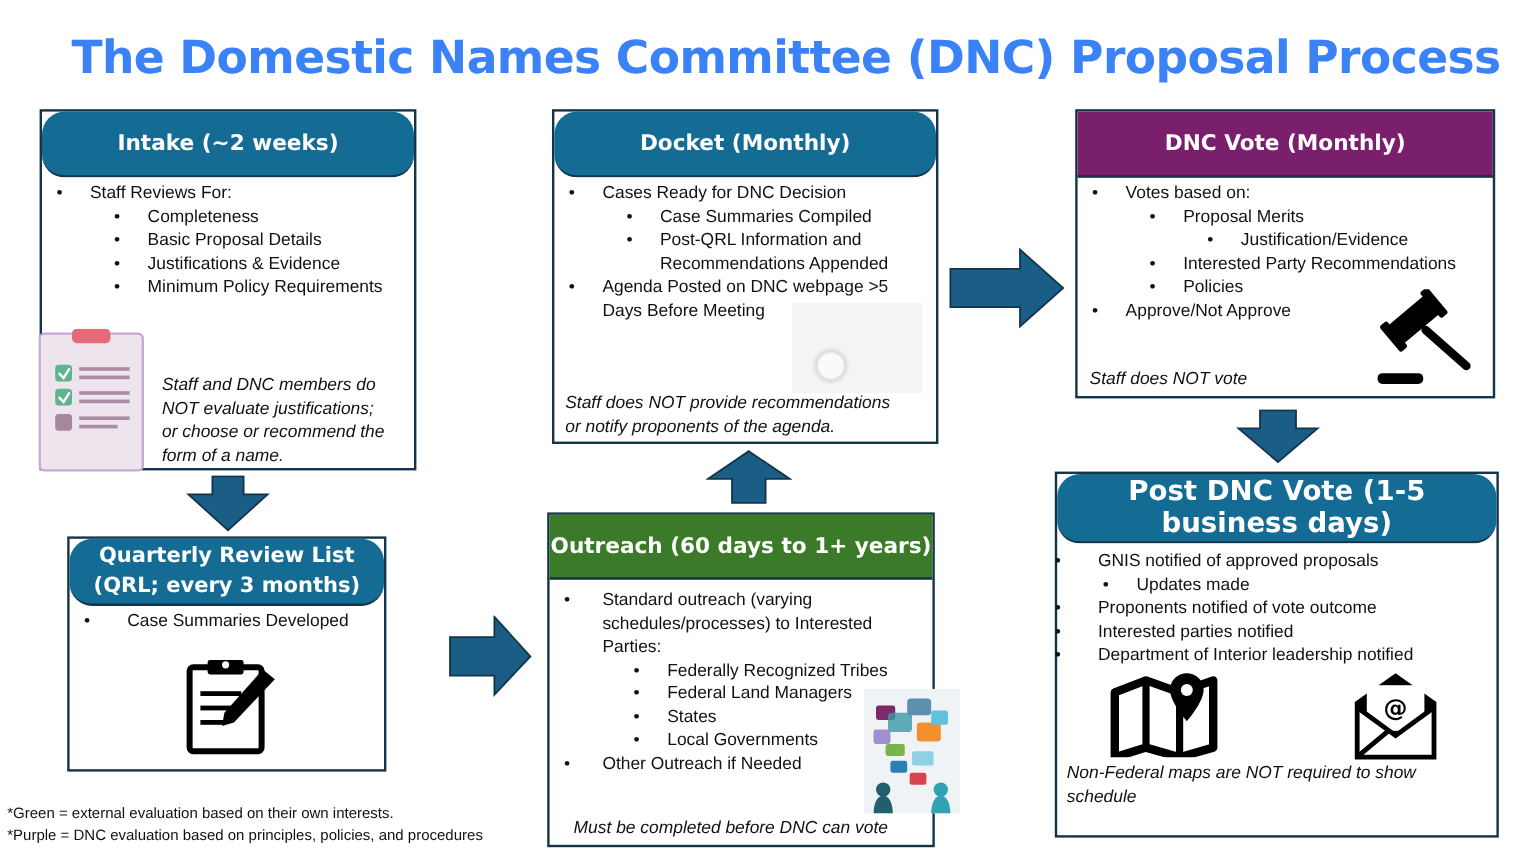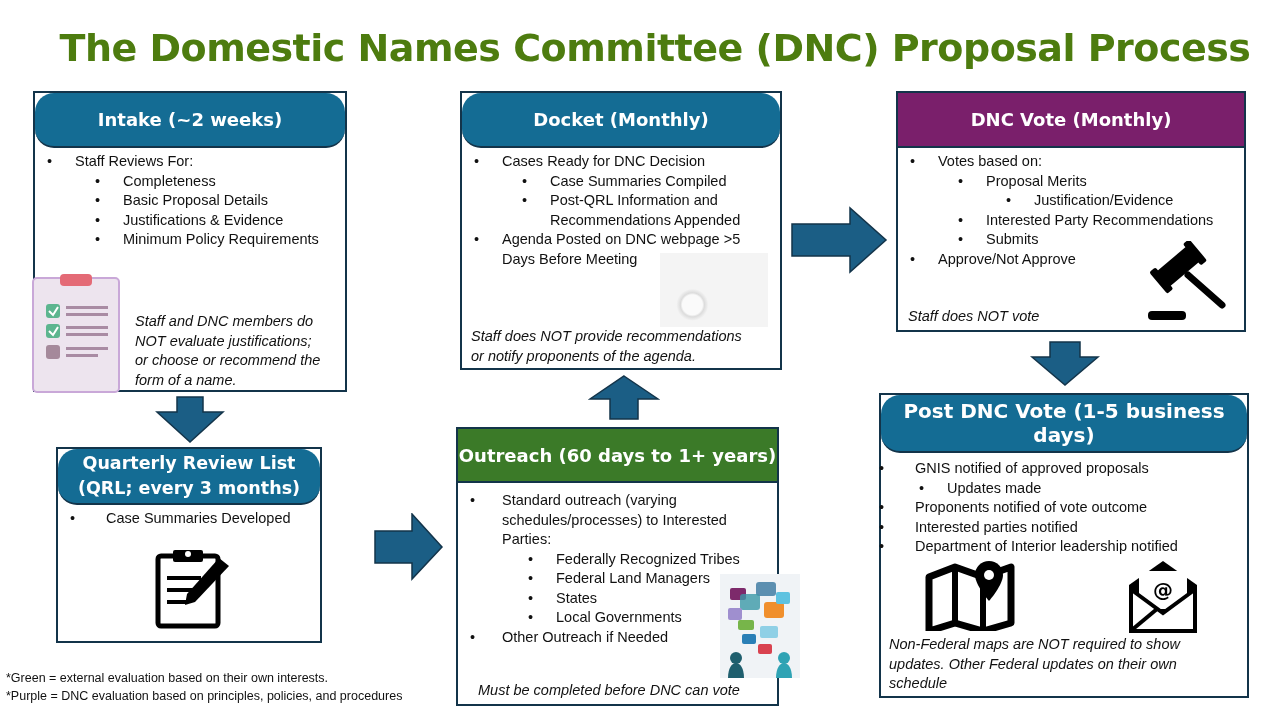--- a/index.html
+++ b/index.html
@@ -1,18 +1,18 @@
 <!DOCTYPE html>
 <html><head>
 <meta charset="utf-8">
 <style>
   * { box-sizing: border-box; margin: 0; padding: 0; }
   html, body { width: 1280px; height: 720px; background: #ffffff; overflow: hidden; }
   body { position: relative; font-family: "Liberation Sans", sans-serif; color: #111; }
-  .title { position: absolute; left: 0; top: 26px; width: 1280px; text-align: center; font-family: "DejaVu Sans", sans-serif; font-weight: bold; font-size: 38px; letter-spacing: -0.5px; color: #4d7c0f; padding-left: 30px; }
+  .title { position: absolute; left: 0; top: 26px; width: 1280px; text-align: center; font-family: "DejaVu Sans", sans-serif; font-weight: bold; font-size: 38px; letter-spacing: -0.5px; color: #3b82f6; padding-left: 30px; }
   .box { position: absolute; border: 2px solid #13344a; background: #fff; }
   .box .hdr { color: #fff; font-family: "DejaVu Sans", sans-serif; font-weight: bold; text-align: center; display: flex; align-items: center; justify-content: center; border-bottom: 2px solid #13344a; }
   .blue { background: #146c94; border-radius: 19px; }
   .green { background: #3b7a28; }
   .purple { background: #7a1f6b; }
   .body { position: relative; font-size: 14.5px; line-height: 19.5px; padding: 4px 8px 0 8px; }
   ul { list-style: none; }
   li { position: relative; }
   li::before { content: "•"; position: absolute; left: -28px; }
   .l1 { padding-left: 32px; }
@@ -169,21 +169,21 @@
         <li>Votes based on:</li>
       </ul>
     <ul class="l2">
         <li>Proposal Merits</li>
       </ul>
     <ul class="l3">
         <li>Justification/Evidence</li>
       </ul>
     <ul class="l2">
       <li>Interested Party Recommendations</li>
-      <li>Submits</li>
+      <li>Policies</li>
     </ul>
     <ul class="l1">
         <li>Approve/Not Approve</li>
       </ul>
   </div>
   <div class="note" style="left:10px; top:214px;">Staff does NOT vote</div>
   <svg class="icon" style="left:244px; top:148px;" width="86" height="82" viewBox="0 0 86 82">
     <g transform="rotate(-40 40 30)">
       <rect x="18" y="14" width="44" height="20" fill="#000"></rect>
       <rect x="14" y="10" width="8" height="28" rx="2" fill="#000"></rect>
@@ -192,21 +192,21 @@
     <line x1="46" y1="34" x2="80" y2="64" stroke="#000" stroke-width="7" stroke-linecap="round"></line>
     <rect x="6" y="70" width="38" height="9" rx="4" fill="#000"></rect>
   </svg>
 </div>
 
 <svg class="arrow" style="left:1030px; top:341px;" width="70" height="46" viewBox="0 0 70 46">
   <polygon points="20,1 50,1 50,16 68,16 35,44 2,16 20,16" fill="#1b5e85" stroke="#13344a" stroke-width="1.5"></polygon>
 </svg>
 
 <div class="box" style="left:879px; top:393px; width:370px; height:305px;">
-  <div class="hdr blue" style="height:58px; font-size:20px;">Post DNC Vote (1-5 business days)</div>
+  <div class="hdr blue" style="height:58px; font-size:23px;">Post DNC Vote (1-5 business days)</div>
   <div class="body" style="padding-top:6px;">
     <ul style="padding-left:18px;">
       <li style="padding-left:8px;">GNIS notified of approved proposals</li>
     </ul>
     <ul style="padding-left:58px;">
         <li style="padding-left:0;">Updates made</li>
       </ul>
     <ul style="padding-left:18px;">
       <li style="padding-left:8px;">Proponents notified of vote outcome</li>
       <li style="padding-left:8px;">Interested parties notified</li>
@@ -223,21 +223,20 @@
   <svg class="icon" style="left:246px; top:164px;" width="72" height="76" viewBox="0 0 72 76">
     <polygon points="2,26 36,2 70,26 70,74 2,74" fill="#000"></polygon>
     <rect x="12" y="12" width="48" height="38" fill="#fff"></rect>
     <text x="36" y="38" text-anchor="middle" font-size="20" font-family="DejaVu Sans, sans-serif" font-weight="bold">@</text>
     <polygon points="6,32 36,54 66,32 66,70 6,70" fill="#fff"></polygon>
     <polyline points="6,32 36,54 66,32" fill="none" stroke="#000" stroke-width="4"></polyline>
     <polyline points="6,70 30,50 M66,70 42,50" fill="none" stroke="#000" stroke-width="4"></polyline>
   </svg>
   <div class="note" style="left:8px; top:240px;">
     <div>Non-Federal maps are NOT required to show</div>
-    <div>updates.  Other Federal updates on their own</div>
     <div>schedule</div>
   </div>
 </div>
 
 <div class="footer" style="top:669px;">
   <div>*Green = external evaluation based on their own interests.</div>
   <div>*Purple = DNC evaluation based on principles, policies, and procedures</div>
 </div>
 
 </body></html>

